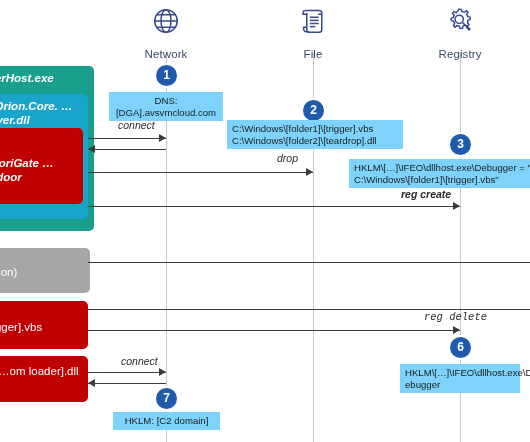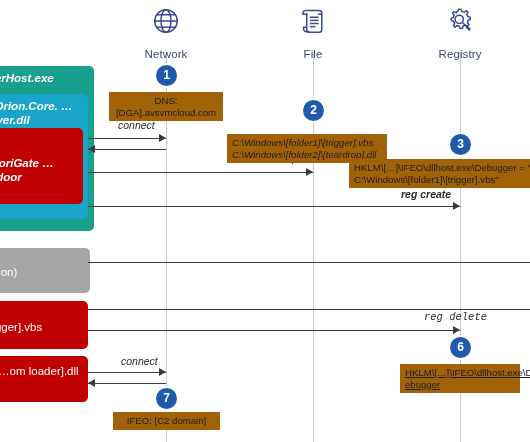--- a/index.html
+++ b/index.html
@@ -69,21 +69,21 @@
     position:absolute;width:21px;height:21px;border-radius:50%;
     background:#1f5baa;
     color:#fff;font-size:12px;font-weight:bold;
     line-height:21px;text-align:center;
     box-shadow:0 0 0 2px #ffffff;
   }
 
   
   .note{
     position:absolute;
-    background:#a16207;
+    background:#7dd3fc;
     color:#20201f;
     font-size:9.6px;
     line-height:11.6px;
     padding:3px 5px;
     white-space:pre;
     box-sizing:border-box;
   }
   .note.center{text-align:center;}
 </style>
 </head>
@@ -195,24 +195,24 @@
 
   <div class="badge" style="left:156px;top:65px;">1</div>
   <div class="badge" style="left:303px;top:100px;">2</div>
   <div class="badge" style="left:450px;top:134px;">3</div>
   <div class="badge" style="left:450px;top:337px;">6</div>
   <div class="badge" style="left:156px;top:388px;">7</div>
 
   <div class="note center" style="left:109px;top:92px;width:114px;">DNS:
 [DGA].avsvmcloud.com</div>
 
-  <div class="note" style="left:227px;top:134px;width:160px;font-style:italic;">C:\Windows\[folder1]\[trigger].vbs
+  <div class="note" style="left:227px;top:120px;width:176px;">C:\Windows\[folder1]\[trigger].vbs
 C:\Windows\[folder2]\[teardrop].dll</div>
 
   <div class="note" style="left:349px;top:159px;width:190px;">HKLM\[…]\IFEO\dllhost.exe\Debugger = "wsc
 C:\Windows\[folder1]\[trigger].vbs"</div>
 
-  <div class="note" style="left:400px;top:364px;width:120px;text-decoration:underline;">HKLM\[…]\IFEO\dllhost.exe\D
+  <div class="note" style="left:400px;top:364px;width:120px;">HKLM\[…]\IFEO\dllhost.exe\D
 ebugger</div>
 
-  <div class="note center" style="left:113px;top:412px;width:107px;">IFEO: [C2 domain]</div>
+  <div class="note center" style="left:113px;top:412px;width:107px;">HKLM: [C2 domain]</div>
 
 </div>
 
 </body></html>

